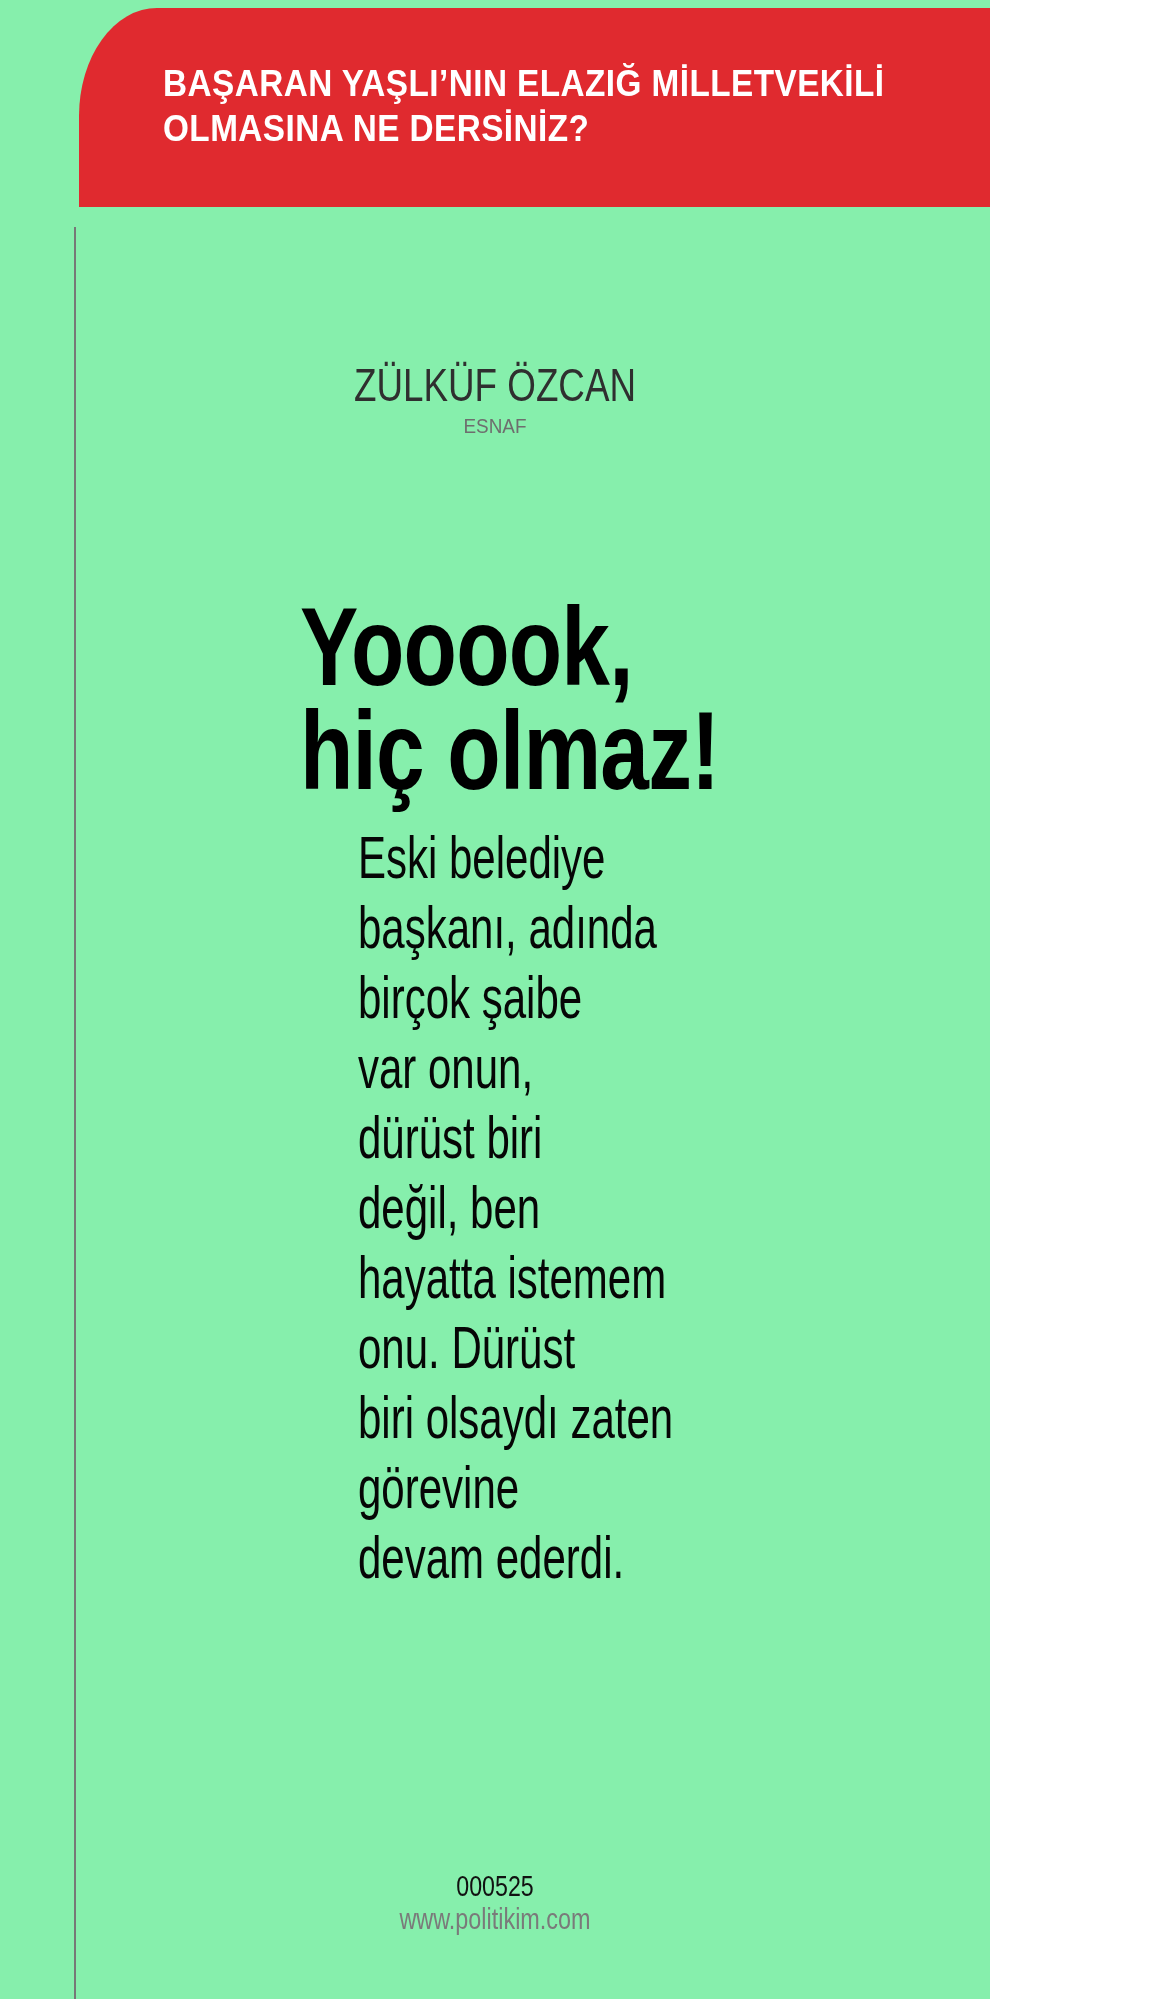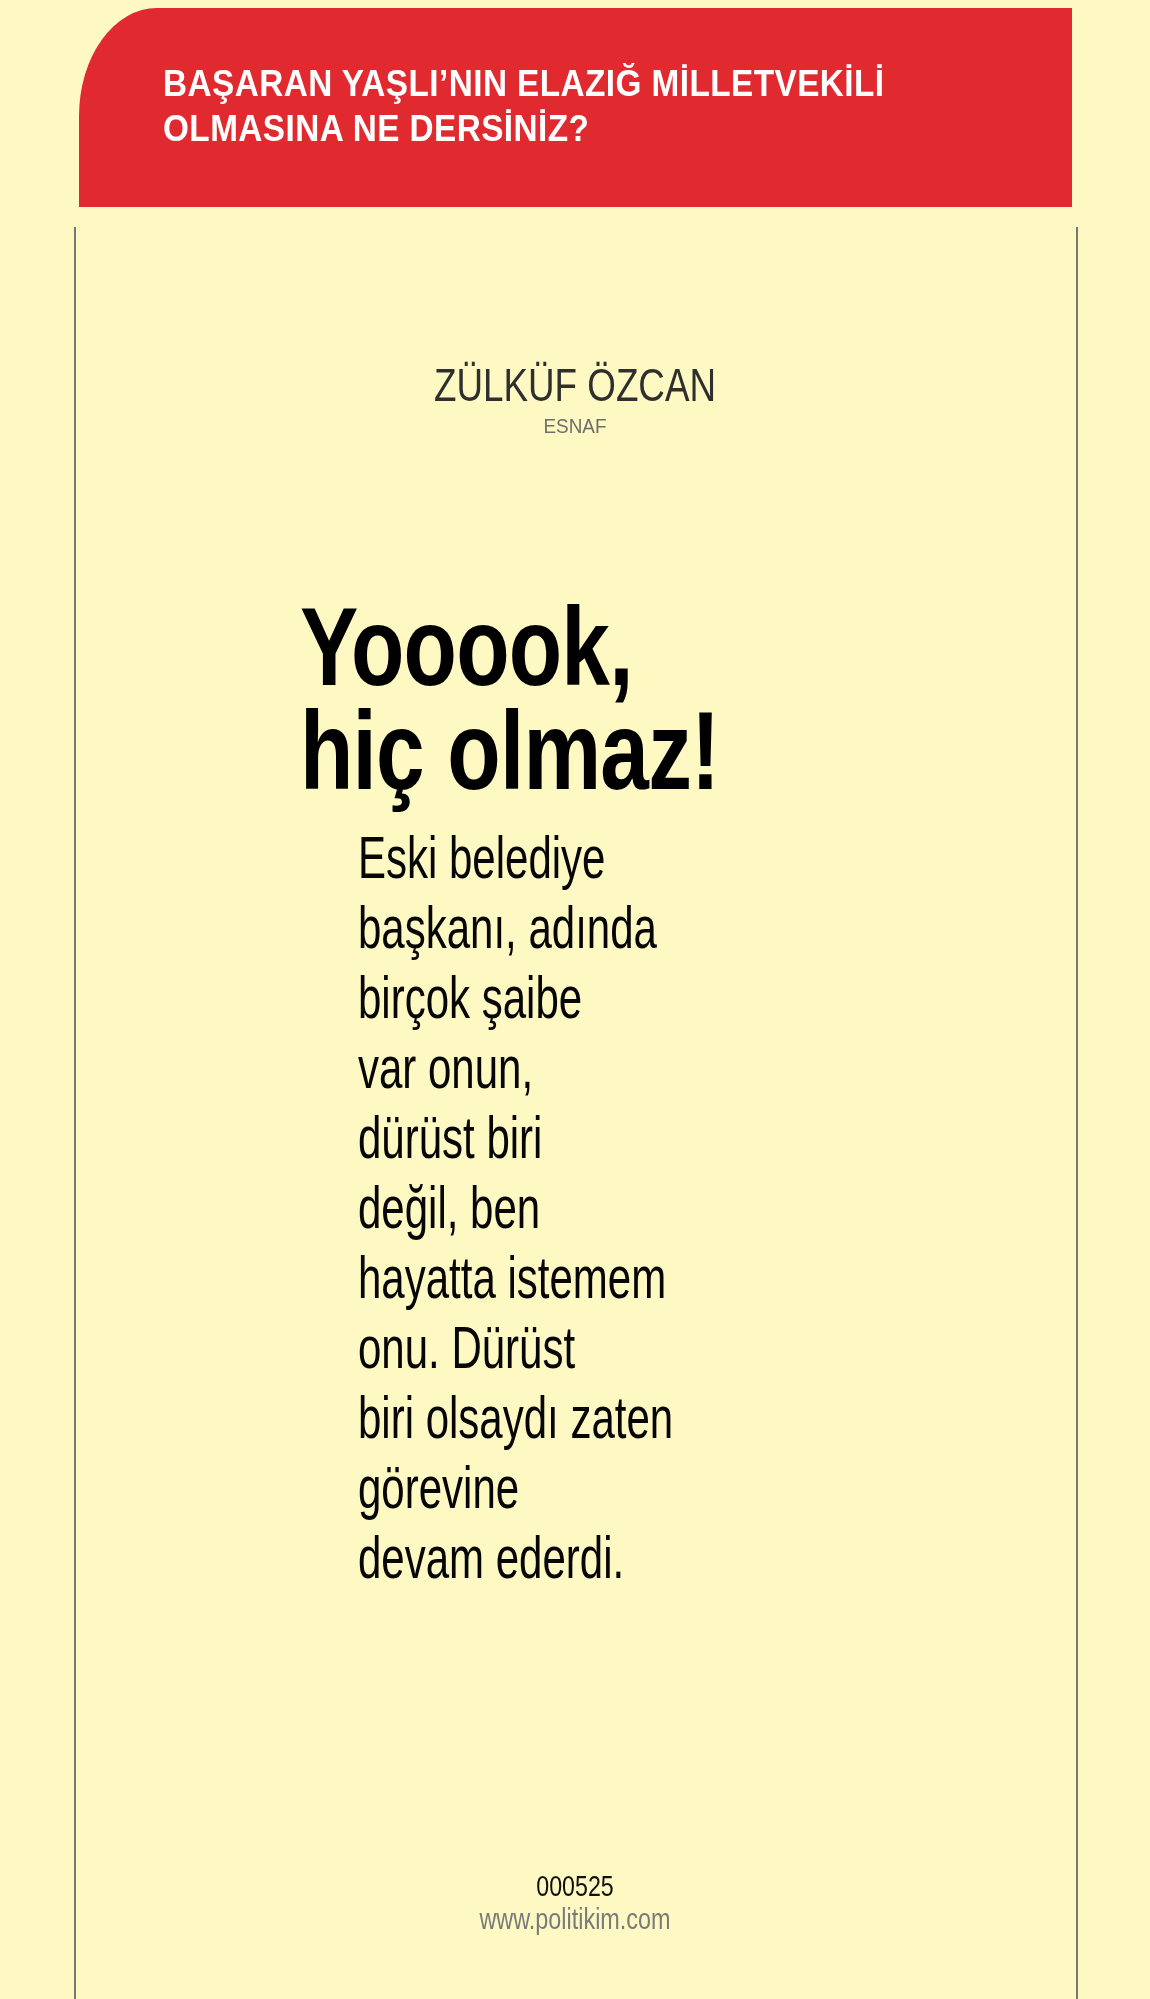--- a/index.html
+++ b/index.html
@@ -1,22 +1,23 @@
 <!DOCTYPE html>
 <html><head>
 <meta charset="utf-8">
 <style>
   html, body { margin: 0; padding: 0; background: #ffffff; }
   .page {
     position: relative;
-    width: 1150px;
+    width: 948px;
     height: 1999px;
-    background: #fef9c3;
+    background: #86efac;
     overflow: hidden;
     font-family: "Liberation Sans", sans-serif;
+    padding-left: 42px;
   }
 
   
   .red-band {
     position: absolute;
     left: 79px;
     top: 8px;
     width: 993px;
     height: 199px;
     background: #E02A2F;

